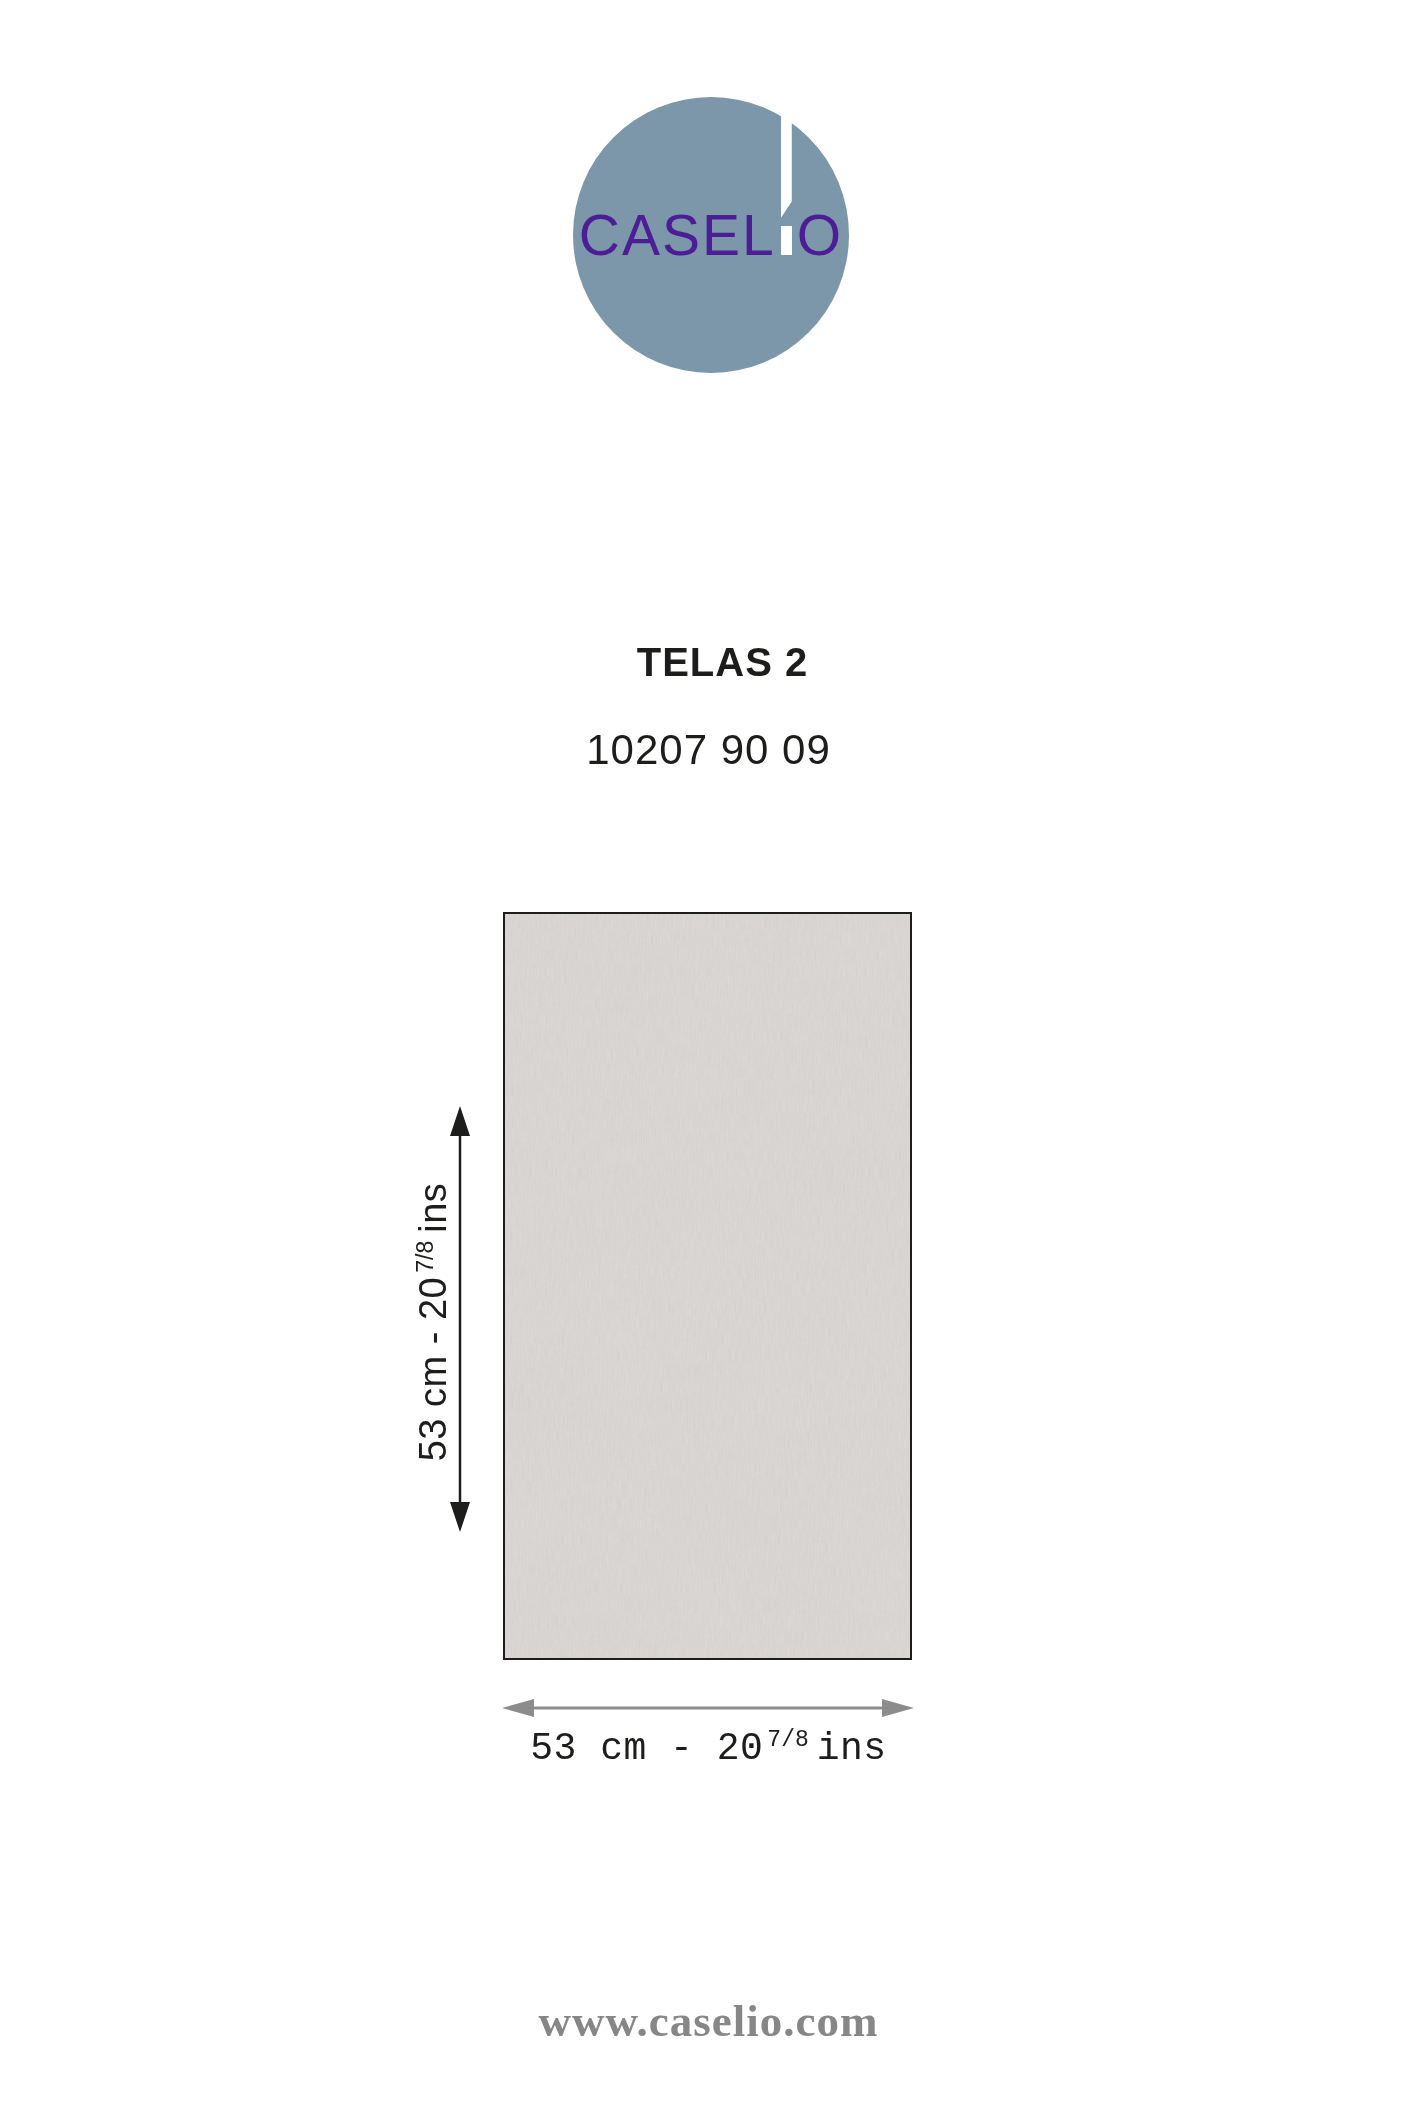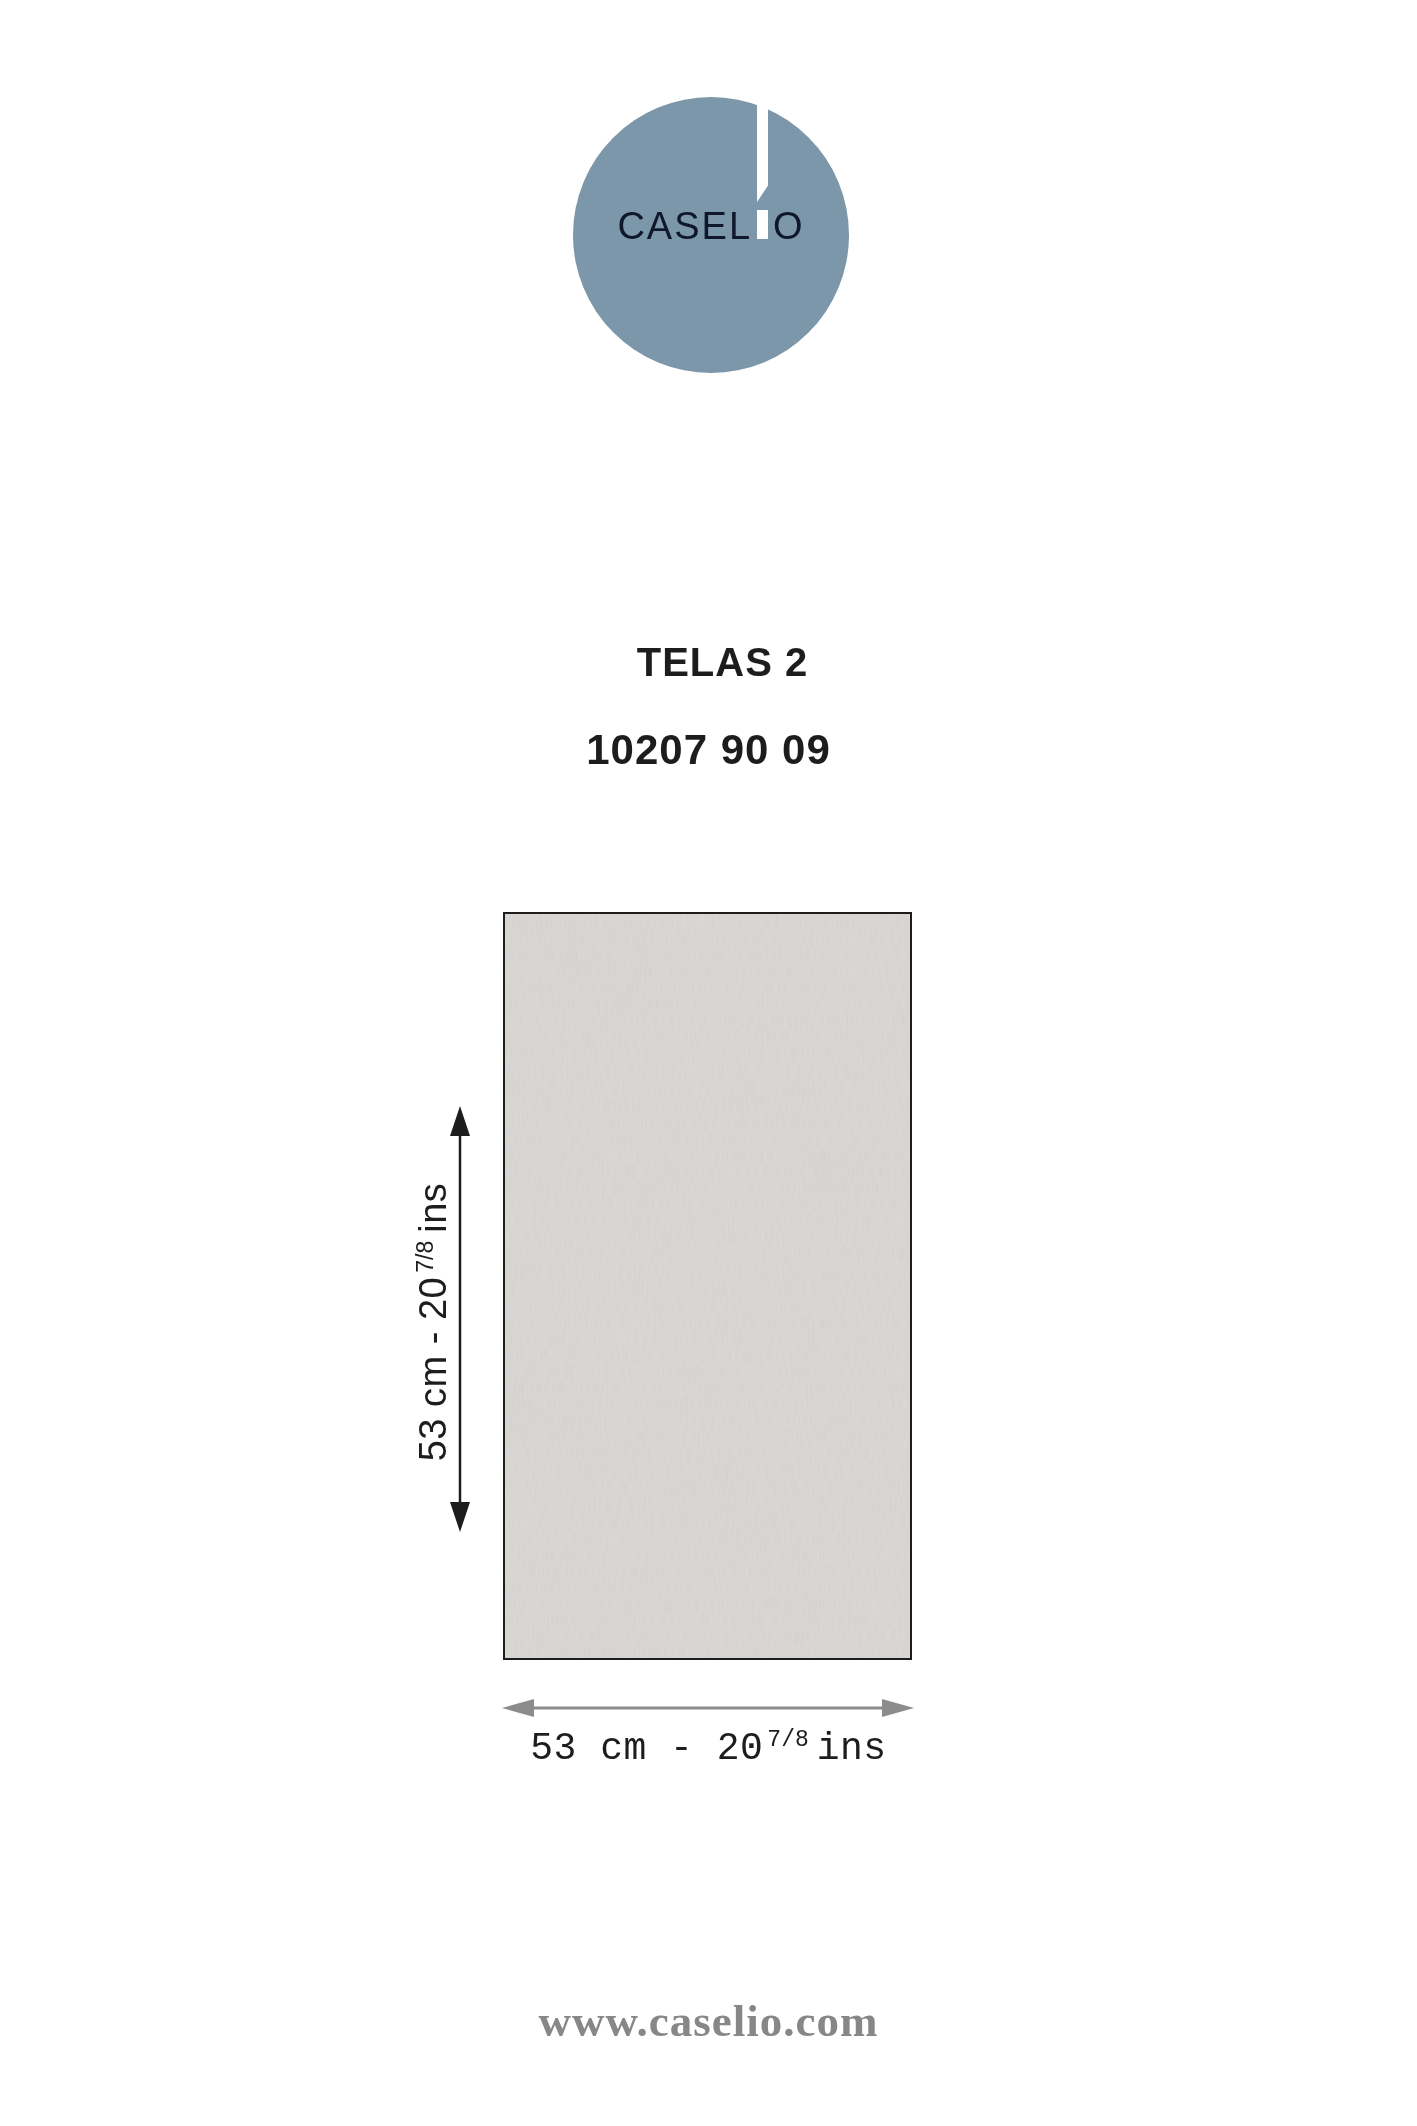--- a/index.html
+++ b/index.html
@@ -26,22 +26,22 @@
     width:276px; height:276px;
     border-radius:50%;
     background:var(--logo-blue);
   }
   .logo-wordmark{
     position:absolute;
     left:0; right:0; top:110px;
     display:flex;
     justify-content:center;
     align-items:baseline;
-    color:#0f172a;
-    font-size:38px;
+    color:#4c1d95;
+    font-size:57px;
     line-height:1;
     letter-spacing:2px;
     white-space:nowrap;
   }
   .wm-i{
     position:relative;
     width:11px; height:29px;
     background:#ffffff;
     margin:0 5px;
   }
@@ -61,21 +61,21 @@
     font-weight:bold;
     letter-spacing:1px;
     color:var(--ink);
     margin-left:28px;
   }
   .product-ref{
     position:absolute;
     left:0; right:0; top:726px;
     text-align:center;
     font-size:42px;
-    font-weight:bold;
+    font-weight:normal;
     letter-spacing:1px;
     color:var(--ink);
   }
   
   .swatch{
     position:absolute;
     left:503px; top:912px;
     width:409px; height:748px;
     border:2px solid var(--ink);
     background:var(--swatch-base);

